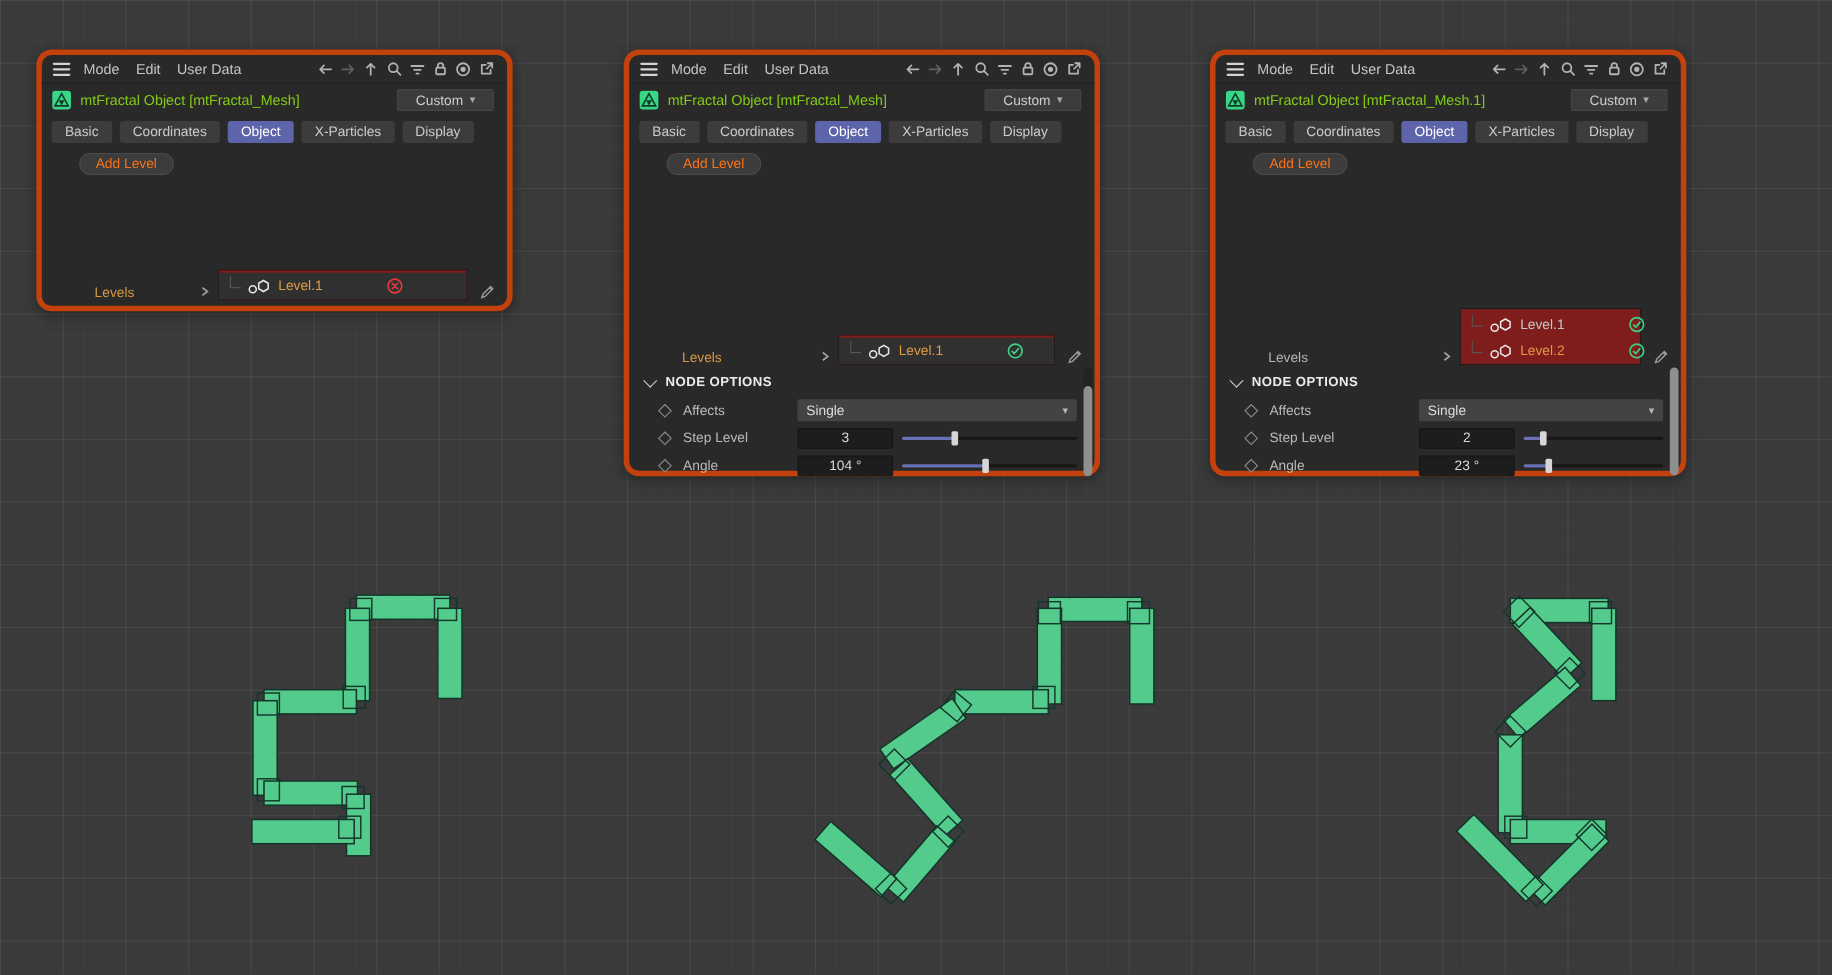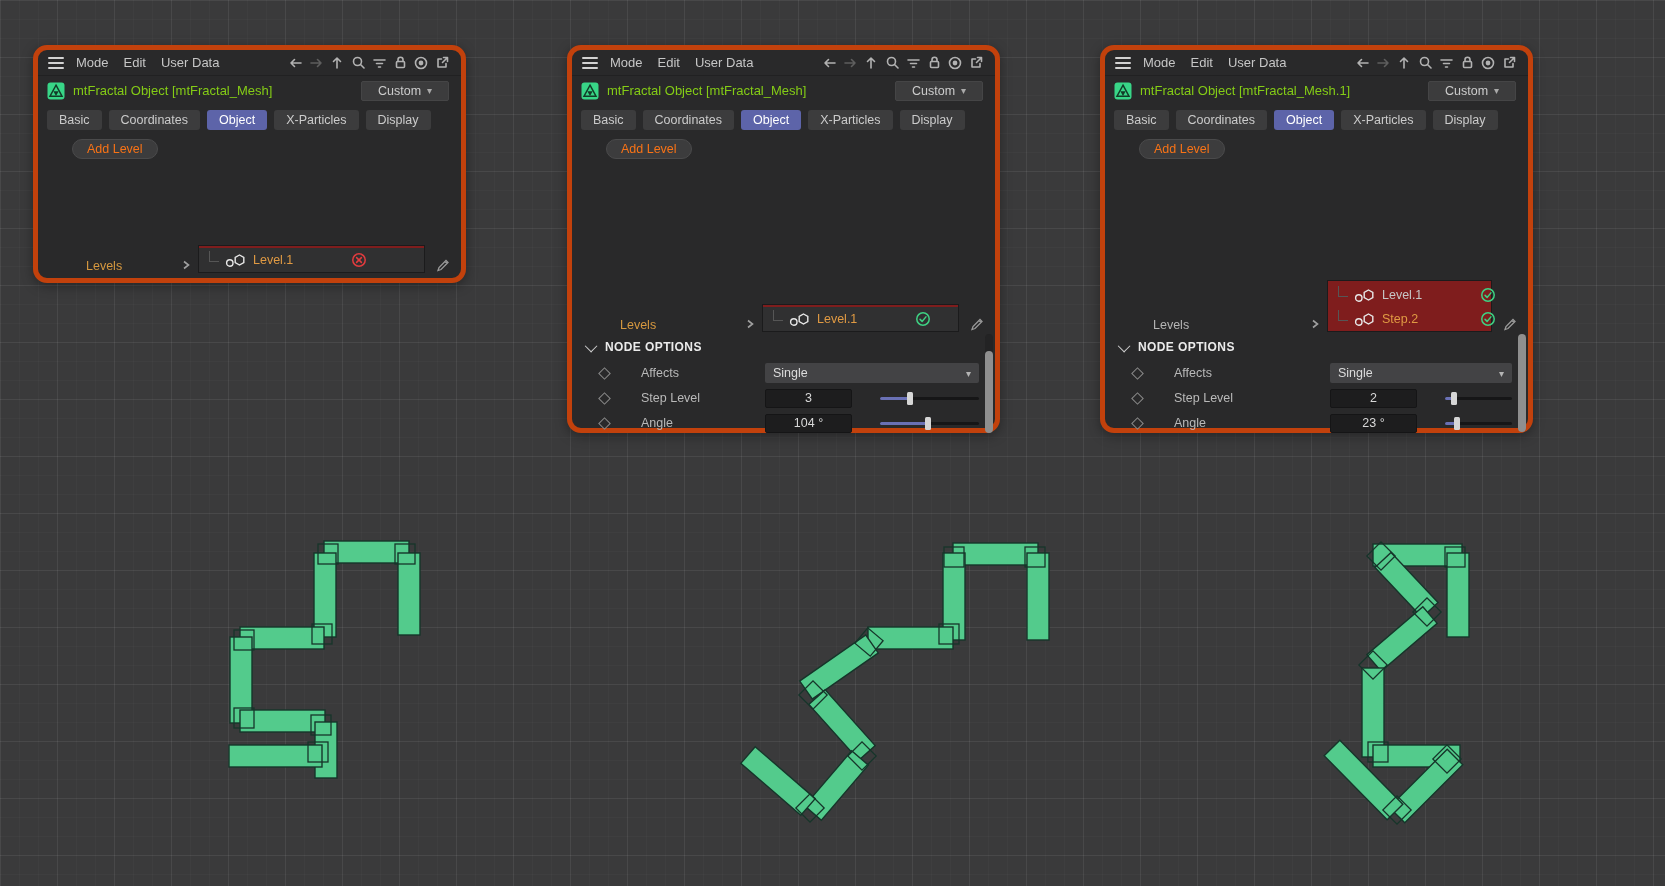--- a/index.html
+++ b/index.html
@@ -70,21 +70,21 @@
   .lvl-name.orange{color:#e09a43;}
   .lvl-status{position:absolute;left:152px;top:4px;width:16px;height:16px;}
   .lvl-status.ok svg{stroke:#3ed183;}
   .lvl-status.err svg{stroke:#e23b3e;}
   .lvl-status svg{fill:none;stroke-width:1.7;stroke-linecap:round;stroke-linejoin:round;}
 
   .node-section{position:absolute;left:0;right:0;top:282px;bottom:0;box-sizing:border-box;padding-top:8px;}
   .node-header{display:flex;align-items:center;padding-left:16px;margin-bottom:9px;cursor:pointer;}
   .nh-chevron{width:8px;height:8px;border-left:1.6px solid #d0d0d0;border-bottom:1.6px solid #d0d0d0;transform:rotate(-45deg) translateY(-2px);margin-right:8px;}
   .node-title{font-weight:bold;color:#ebebeb;font-size:12px;letter-spacing:.4px;}
-  .param-row{display:flex;align-items:center;height:20px;margin-bottom:5px;padding-left:28px;box-sizing:border-box;margin-right:16px;gap:20px;}
+  .param-row{display:flex;align-items:center;height:20px;margin-bottom:5px;padding-left:28px;box-sizing:border-box;margin-right:16px;}
   .diamond{width:7px;height:7px;border:1px solid #8a8a8a;transform:rotate(45deg);flex:none;margin-right:12px;}
   .param-label{width:calc(var(--lw) - 39px - 47px);flex:none;color:#b9b9b9;font-size:12.5px;}
   .dd{flex:1;height:20px;background:#434345;border-radius:2px;display:flex;align-items:center;padding:0 8px;box-sizing:border-box;color:#dcdcdc;font-size:12.5px;cursor:pointer;}
   .dd .caret{margin-left:auto;color:#b5b5b5;font-size:10px;}
   .valbox{width:87px;height:19px;flex:none;background:#1d1d1e;border:1px solid #151516;border-radius:2px;
     display:flex;align-items:center;justify-content:center;color:#d8d8d8;font-size:12.5px;margin-right:8px;box-sizing:border-box;cursor:text;}
   .slider{flex:1;position:relative;height:15px;cursor:pointer;}
   .slider .track{position:absolute;left:0;right:0;top:6px;height:3px;background:#161617;border-radius:2px;}
   .slider .fill{position:absolute;left:0;top:6px;height:3px;background:#6a71b5;border-radius:2px;}
   .slider .handle{position:absolute;top:1px;width:6px;height:13px;background:#d6d6d6;border-radius:1.5px;transform:translateX(-50%);}
@@ -499,21 +499,21 @@
               <circle cx="9" cy="9" r="7"></circle>
               <path d="M5.7 9.4 L8 11.7 L12.3 6.6"></path>
             </svg></span>
       </div>
       <div class="lvl-row">
         <span class="elbow"></span>
         <span class="lvl-icon"><svg viewBox="0 0 22 15">
               <circle cx="4.8" cy="10" r="3.2"></circle>
               <polygon points="14.5,2 18.8,4.5 18.8,9.5 14.5,12 10.2,9.5 10.2,4.5"></polygon>
             </svg></span>
-        <span class="lvl-name orange">Step.2</span>
+        <span class="lvl-name orange">Level.2</span>
         <span class="lvl-status ok"><svg viewBox="0 0 18 18">
               <circle cx="9" cy="9" r="7"></circle>
               <path d="M5.7 9.4 L8 11.7 L12.3 6.6"></path>
             </svg></span>
       </div>
     </div>
     <div class="pencil-col">
       <svg width="16" height="16">
           <path d="M3 13.5 L4 10.5 L11 3.5 L13 5.5 L6 12.5 Z M10 4.5 L12 6.5"></path>
         </svg>

